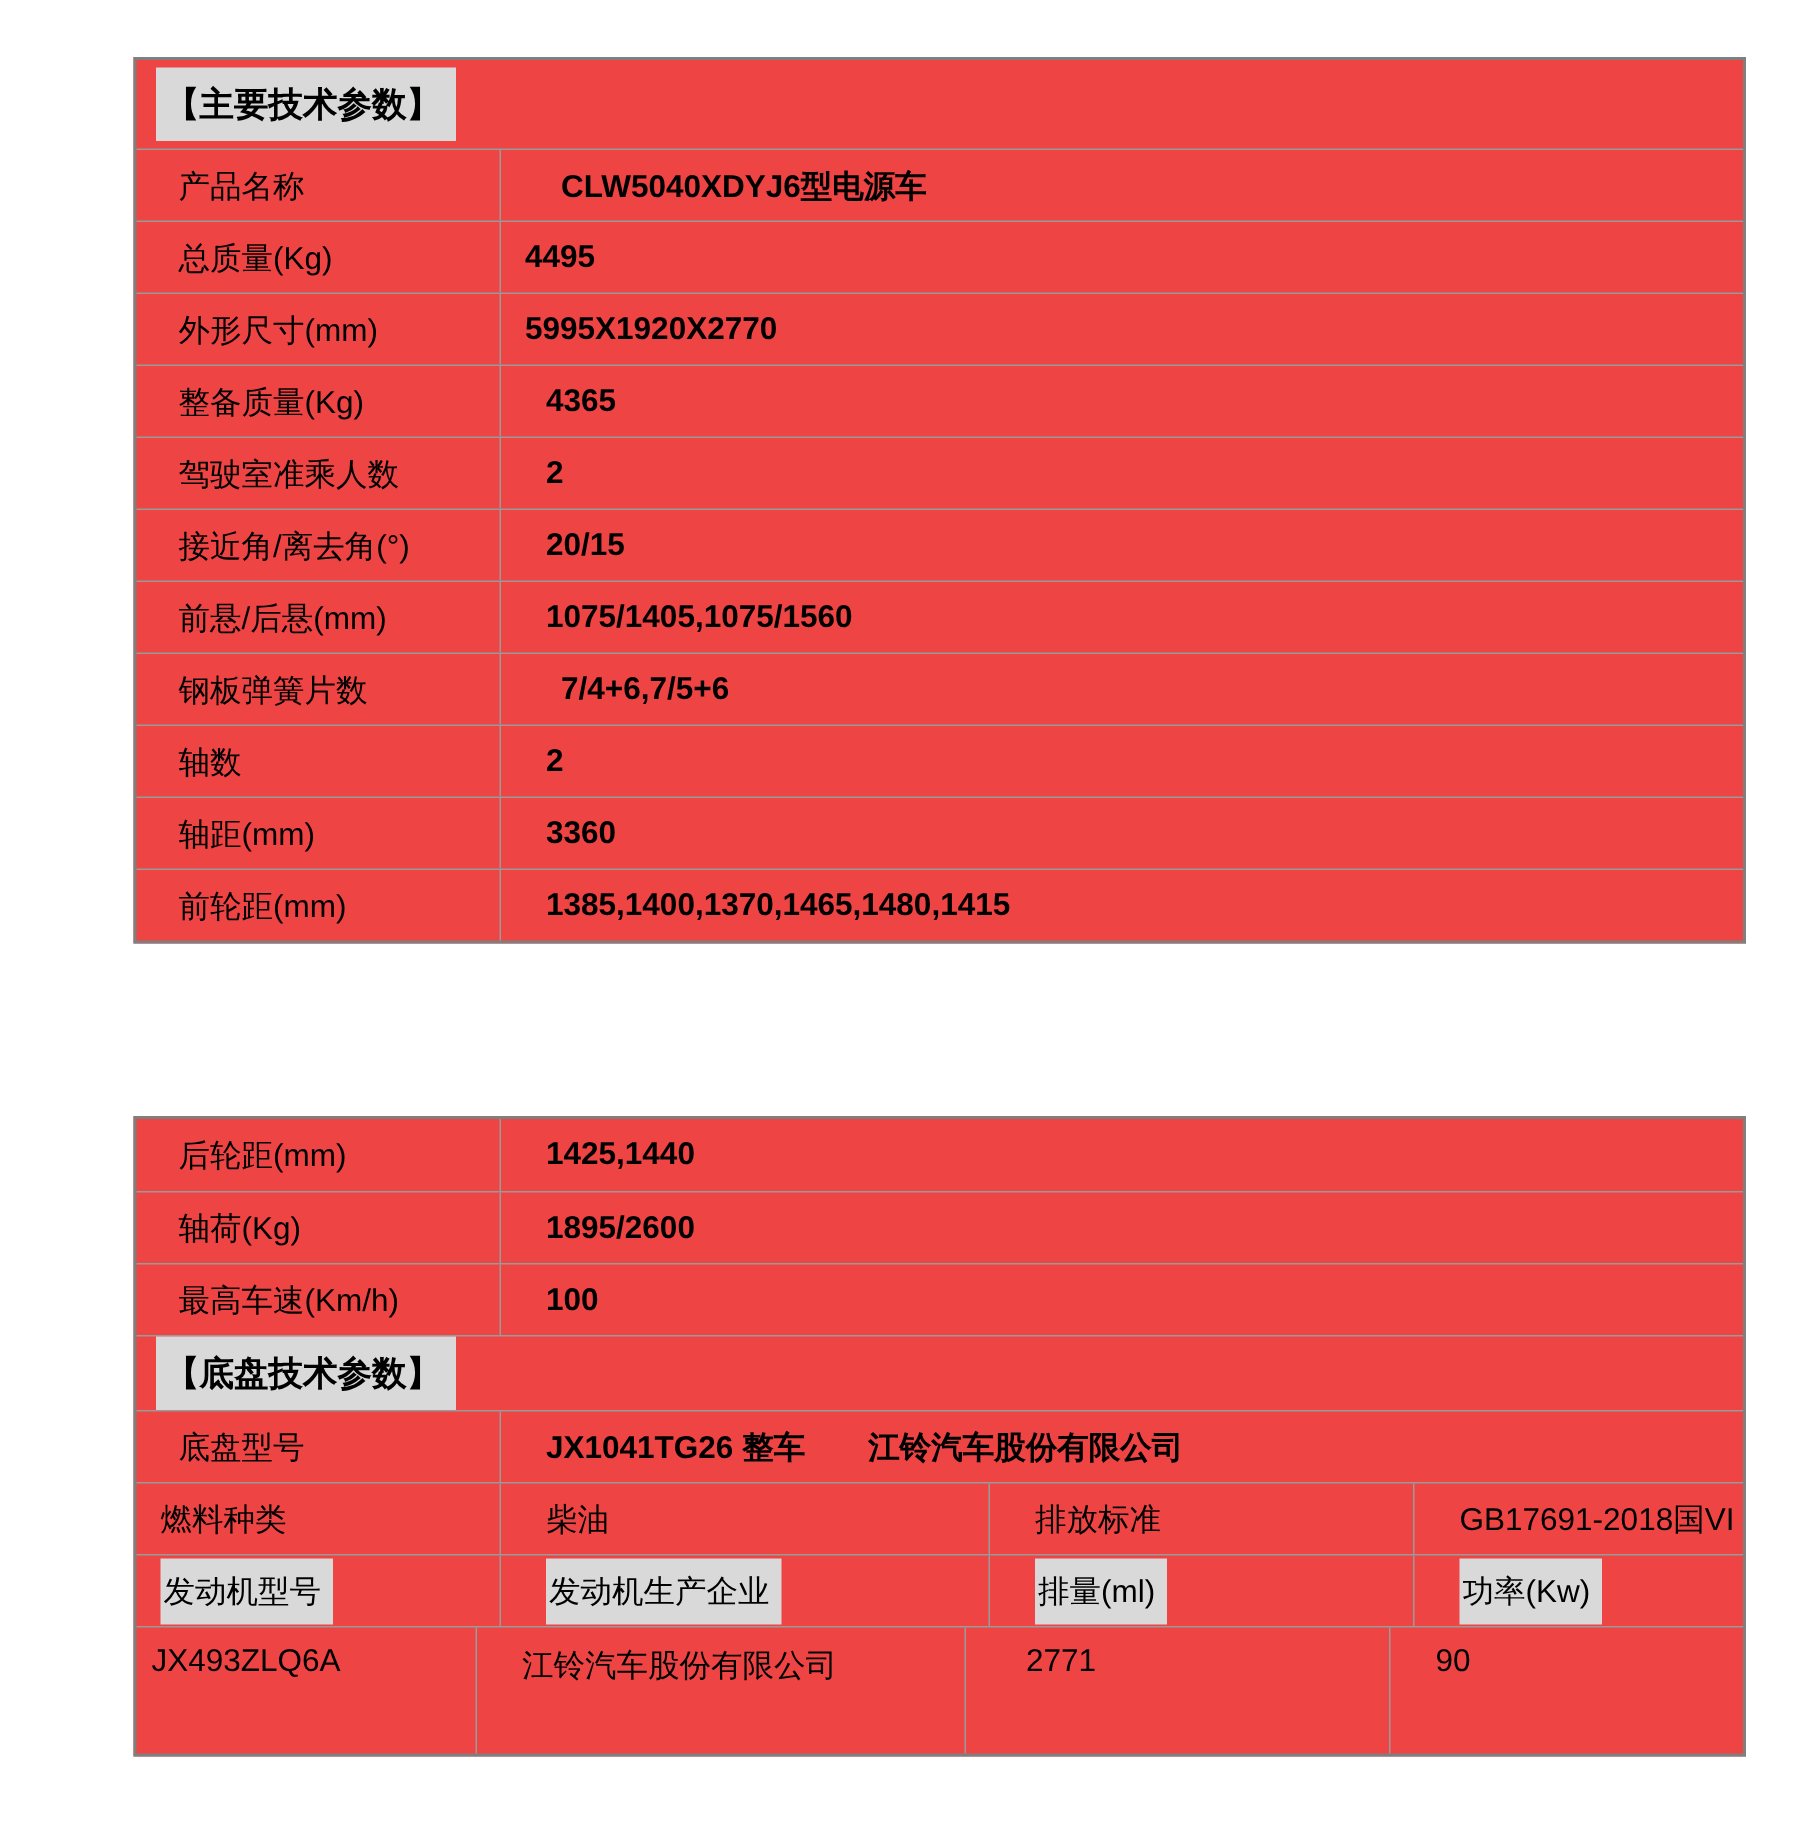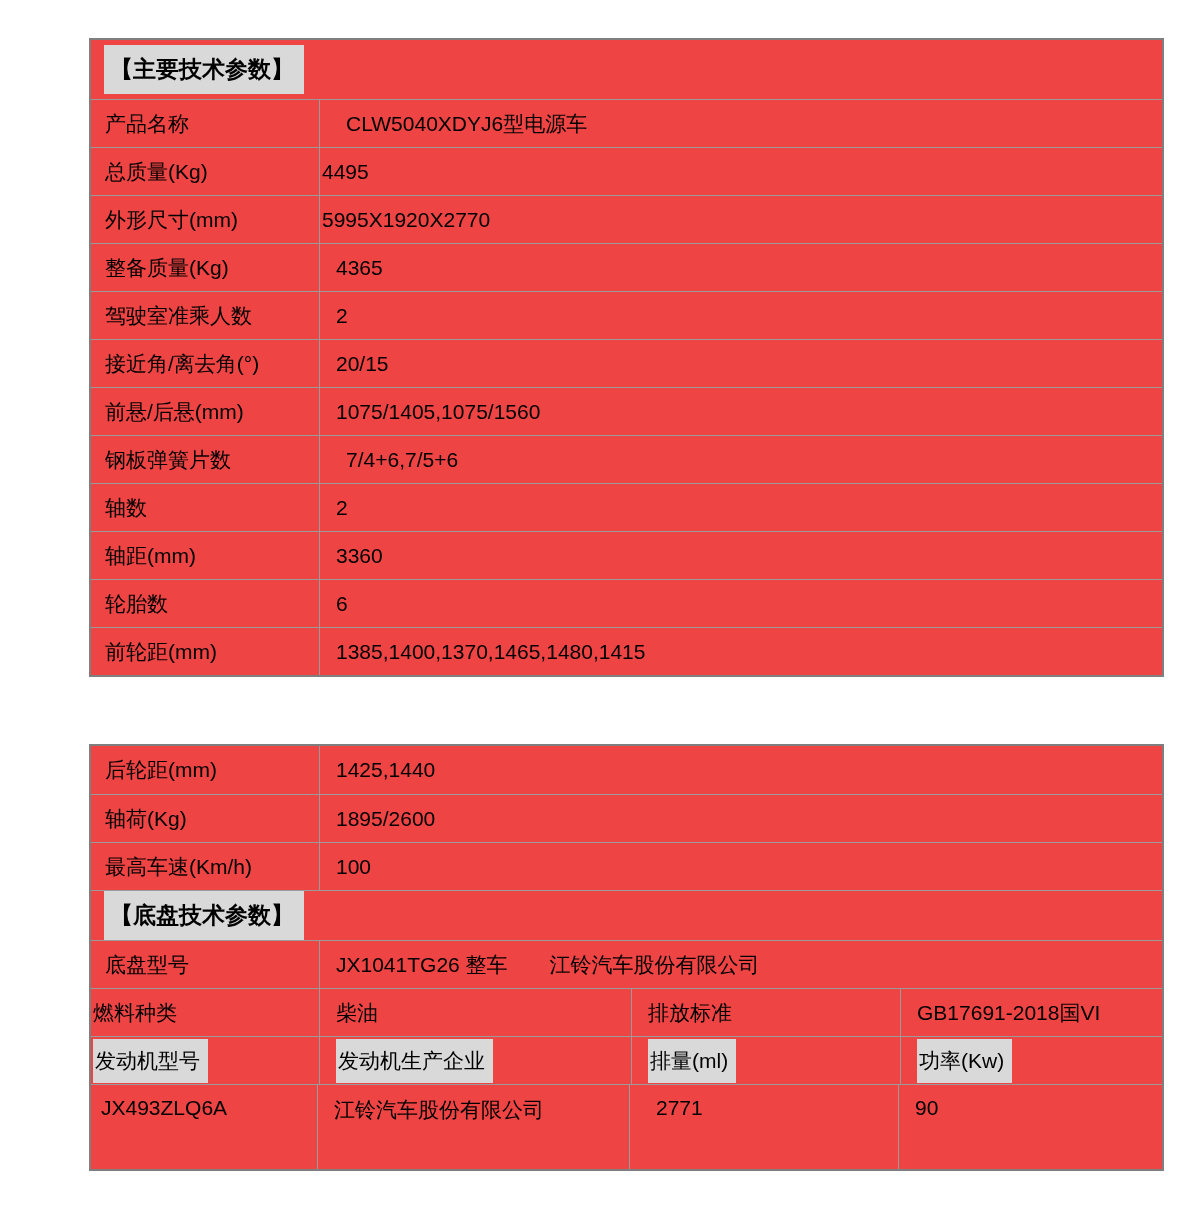--- a/index.html
+++ b/index.html
@@ -21,24 +21,24 @@
     background:#ef4444;
   }
   .tbl-main{top:38px;}
   .tbl-lower{top:744px;}
   .row{display:flex;height:48px;border-top:1px solid var(--border-inner);align-items:center;}
   .row:first-child{border-top:none;}
   .row-hdr{height:59px;}
   .row-section{height:50px;}
   .row-engine-values{height:85px;align-items:flex-start;}
   .row-engine-values .cell{padding-top:11px;}
-  .cell{height:100%;display:flex;align-items:center;overflow:hidden;white-space:nowrap;}
+  .cell{height:100%;display:flex;align-items:center;overflow:hidden;white-space:nowrap;margin-left:14px;}
   .row-engine-values .cell{align-items:flex-start;}
   .c-label{width:229px;border-right:1px solid var(--border-inner);padding-left:14px;}
-  .c-value{flex:1;padding-left:16px;}
+  .c-value{flex:1;padding-left:16px;font-weight:bold;}
   .c1{width:229px;border-right:1px solid var(--border-inner);padding-left:2px;}
   .c2{width:312px;border-right:1px solid var(--border-inner);padding-left:16px;}
   .c3{width:269px;border-right:1px solid var(--border-inner);padding-left:16px;}
   .c4{flex:1;padding-left:16px;}
   .c-full{flex:1;padding-left:13px;}
   .indent-0{padding-left:2px;}
   .indent-lg{padding-left:26px;}
   .indent-neg{padding-left:12px;margin-left:-2px;}
   .hl{background:var(--highlight);}
   .section-title{
@@ -91,24 +91,20 @@
   </div>
   <div class="row">
     <div class="cell c-label">轴数</div>
     <div class="cell c-value">2</div>
   </div>
   <div class="row">
     <div class="cell c-label">轴距(mm)</div>
     <div class="cell c-value">3360</div>
   </div>
   <div class="row">
-    <div class="cell c-label">轮胎数</div>
-    <div class="cell c-value">6</div>
-  </div>
-  <div class="row">
     <div class="cell c-label">前轮距(mm)</div>
     <div class="cell c-value">1385,1400,1370,1465,1480,1415</div>
   </div>
 </div>
 
 <div class="tbl tbl-lower">
   <div class="row">
     <div class="cell c-label">后轮距(mm)</div>
     <div class="cell c-value">1425,1440</div>
   </div>

